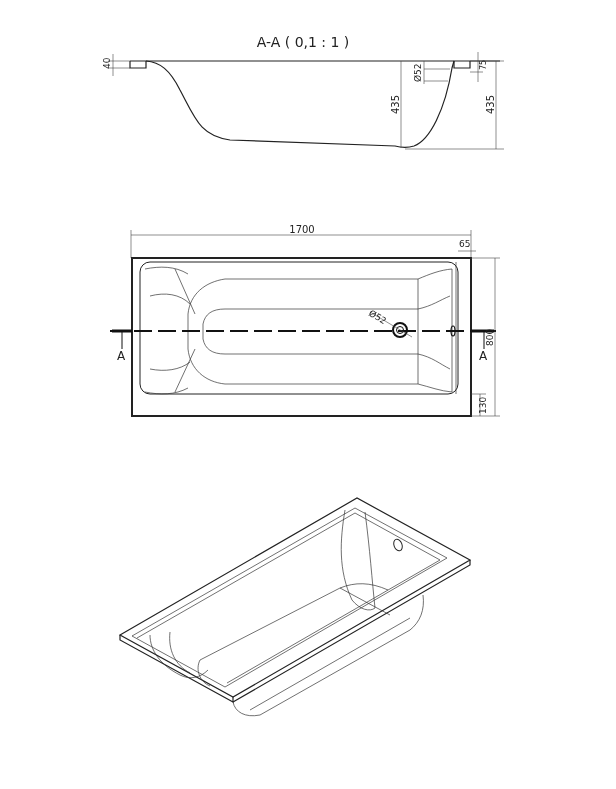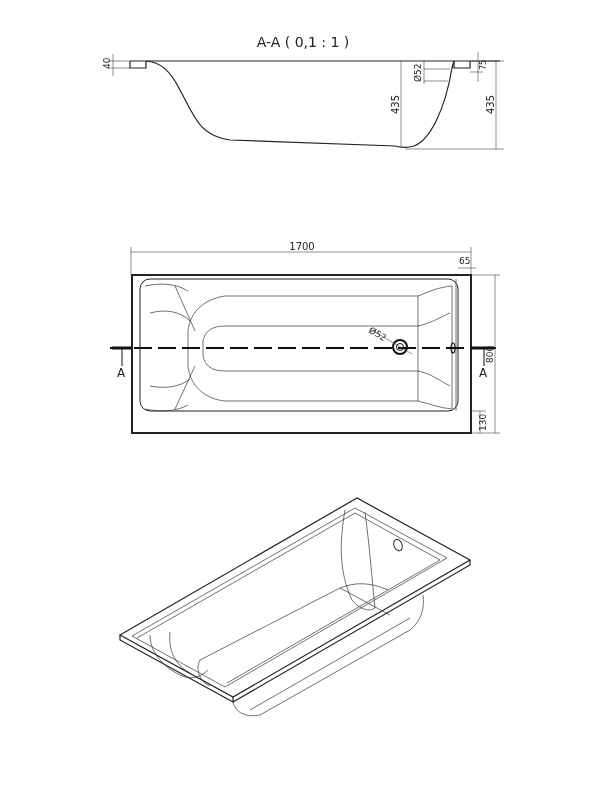--- a/index.html
+++ b/index.html
@@ -43,21 +43,21 @@
     <line class="dim" x1="401" y1="61" x2="401" y2="148"></line>
     <text class="txt" font-size="10" transform="translate(399,114) rotate(-90)">435</text>
 
     <line class="dim" x1="470" y1="61" x2="504" y2="61"></line>
     <line class="dim" x1="405" y1="149" x2="504" y2="149"></line>
     <line class="dim" x1="496" y1="61" x2="496" y2="149"></line>
     <text class="txt" font-size="10" transform="translate(494,114) rotate(-90)">435</text>
   </svg>
 </div>
 
-<div class="view" style="top:231px;width:540px;height:220px;">
+<div class="view" style="top:214px;width:540px;height:220px;">
   <svg width="616" height="220" viewBox="0 0 616 220">
 
     <line class="dim" x1="131" y1="16" x2="131" y2="44"></line>
     <line class="dim" x1="471" y1="16" x2="471" y2="44"></line>
     <line class="dim" x1="131" y1="21" x2="471" y2="21"></line>
     <text class="txt" x="302" y="19" font-size="10" text-anchor="middle">1700</text>
 
     <line class="dim" x1="458" y1="37" x2="476" y2="37"></line>
     <text class="txt" x="459" y="33" font-size="9">65</text>
 

